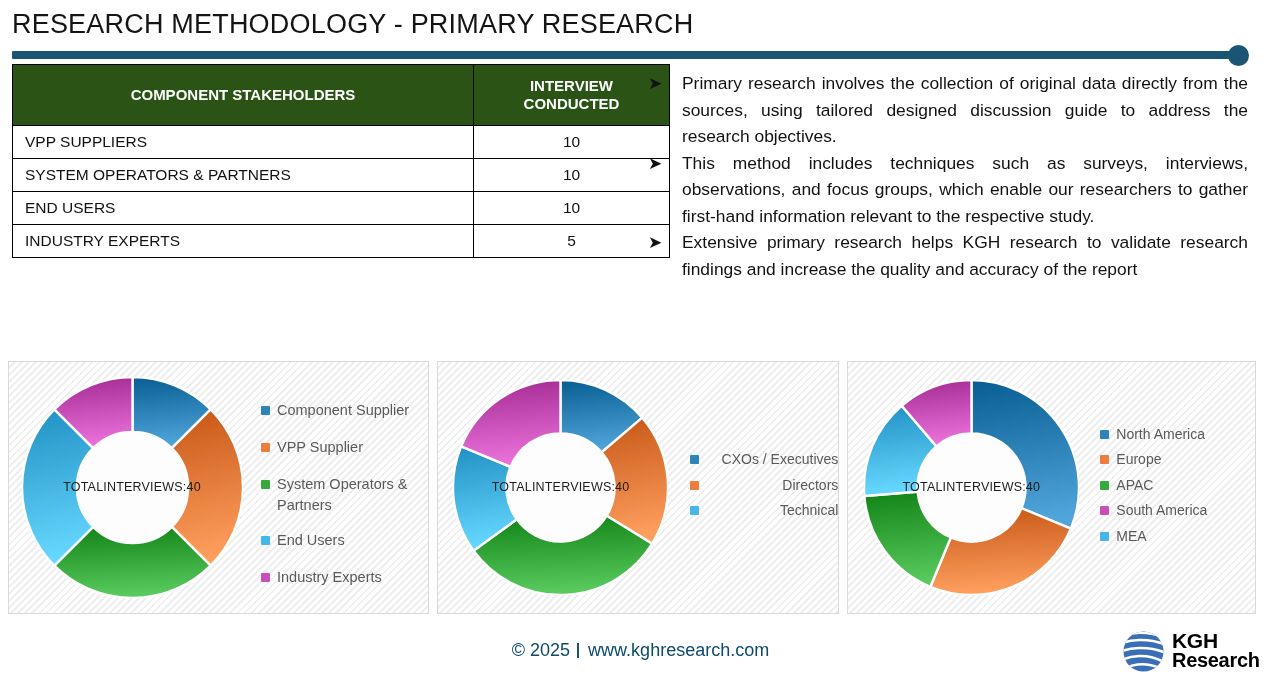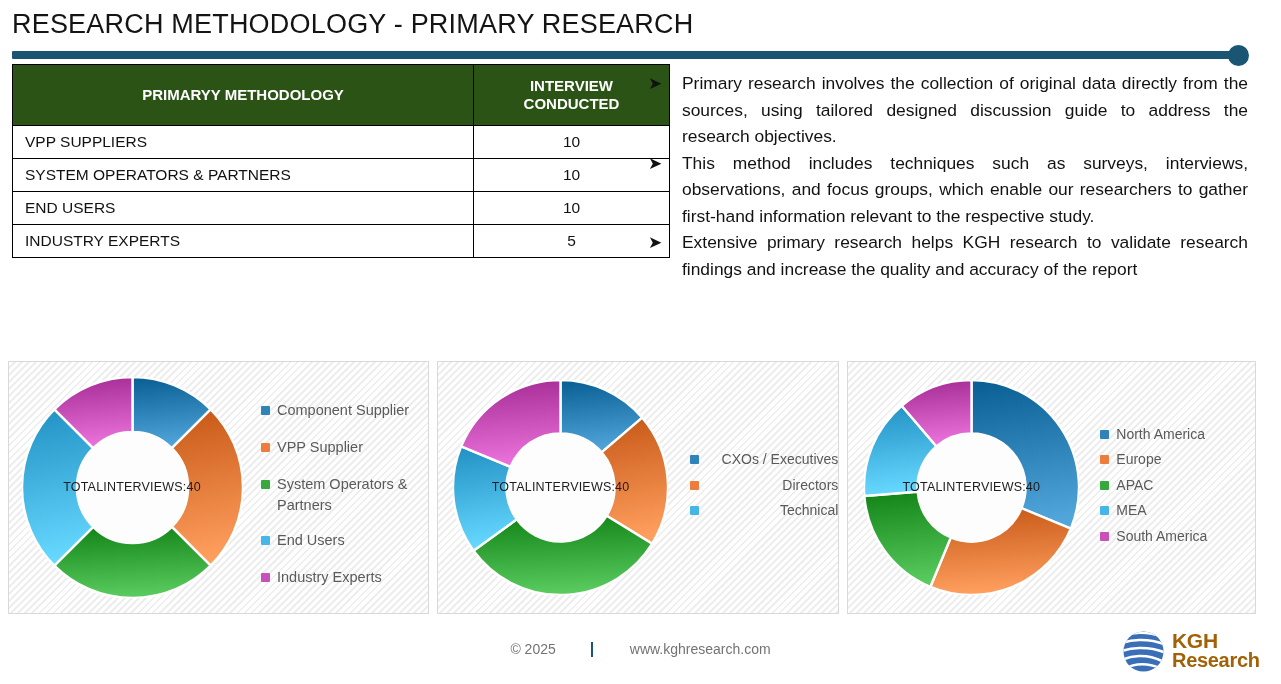--- a/index.html
+++ b/index.html
@@ -126,52 +126,52 @@
   .p1 .legend-label{font-size:14.5px;line-height:21px;}
   .p2 .legend-item{min-height:25.5px;justify-content:space-between;}
   .p3 .legend-item{min-height:25.5px;}
   
   .footer{
     position:absolute;left:0;top:640px;width:1281px;
     text-align:center;
   }
   .footer-inner{
     display:inline-flex;align-items:center;
-    font-size:14px;color:#737373;gap:28px;
+    font-size:18px;color:#0c4a6e;
   }
   .footer-sep{
     display:inline-block;width:2px;height:15px;
     background:#1b5574;margin:0 9px 0 7px;
   }
   
   .logo{
     position:absolute;left:1120px;top:625px;
     width:152px;height:52px;
     display:flex;align-items:center;
   }
   .logo-text{
     margin-left:5px;
-    color:#a16207;font-weight:bold;
+    color:#000000;font-weight:bold;
     line-height:0.98;
   }
   .logo-kgh{font-size:21px;letter-spacing:-.3px;display:block;}
   .logo-research{font-size:20px;letter-spacing:-.3px;display:block;}
 </style>
 </head>
 <body>
 
 <div class="slide-title">RESEARCH METHODOLOGY - PRIMARY RESEARCH</div>
 
 <div class="accent-rule"></div>
 <div class="accent-dot"></div>
 
 <table class="stake-table">
   <thead>
     <tr>
-      <th class="col-name">PRIMARYY METHODOLOGY</th>
+      <th class="col-name">COMPONENT STAKEHOLDERS</th>
       <th class="col-count">INTERVIEW CONDUCTED</th>
     </tr>
   </thead>
   <tbody>
     <tr>
       <td class="cell-name">VPP SUPPLIERS</td>
       <td class="cell-count">10</td>
     </tr>
     <tr>
       <td class="cell-name">SYSTEM OPERATORS &amp; PARTNERS</td>
@@ -369,26 +369,26 @@
         </div>
         <div class="legend-item">
           <span class="legend-swatch" style="background: rgb(236, 125, 60);"></span>
           <span class="legend-label">Europe</span>
         </div>
         <div class="legend-item">
           <span class="legend-swatch" style="background: rgb(55, 169, 60);"></span>
           <span class="legend-label">APAC</span>
         </div>
         <div class="legend-item">
+          <span class="legend-swatch" style="background: rgb(200, 80, 184);"></span>
+          <span class="legend-label">South America</span>
+        </div>
+        <div class="legend-item">
           <span class="legend-swatch" style="background: rgb(69, 182, 232);"></span>
           <span class="legend-label">MEA</span>
-        </div>
-        <div class="legend-item">
-          <span class="legend-swatch" style="background: rgb(200, 80, 184);"></span>
-          <span class="legend-label">South America</span>
         </div>
       </div>
   </div>
 
 </div>
 
 <div class="footer">
   <div class="footer-inner">
     <span>© 2025</span>
     <span class="footer-sep"></span>

